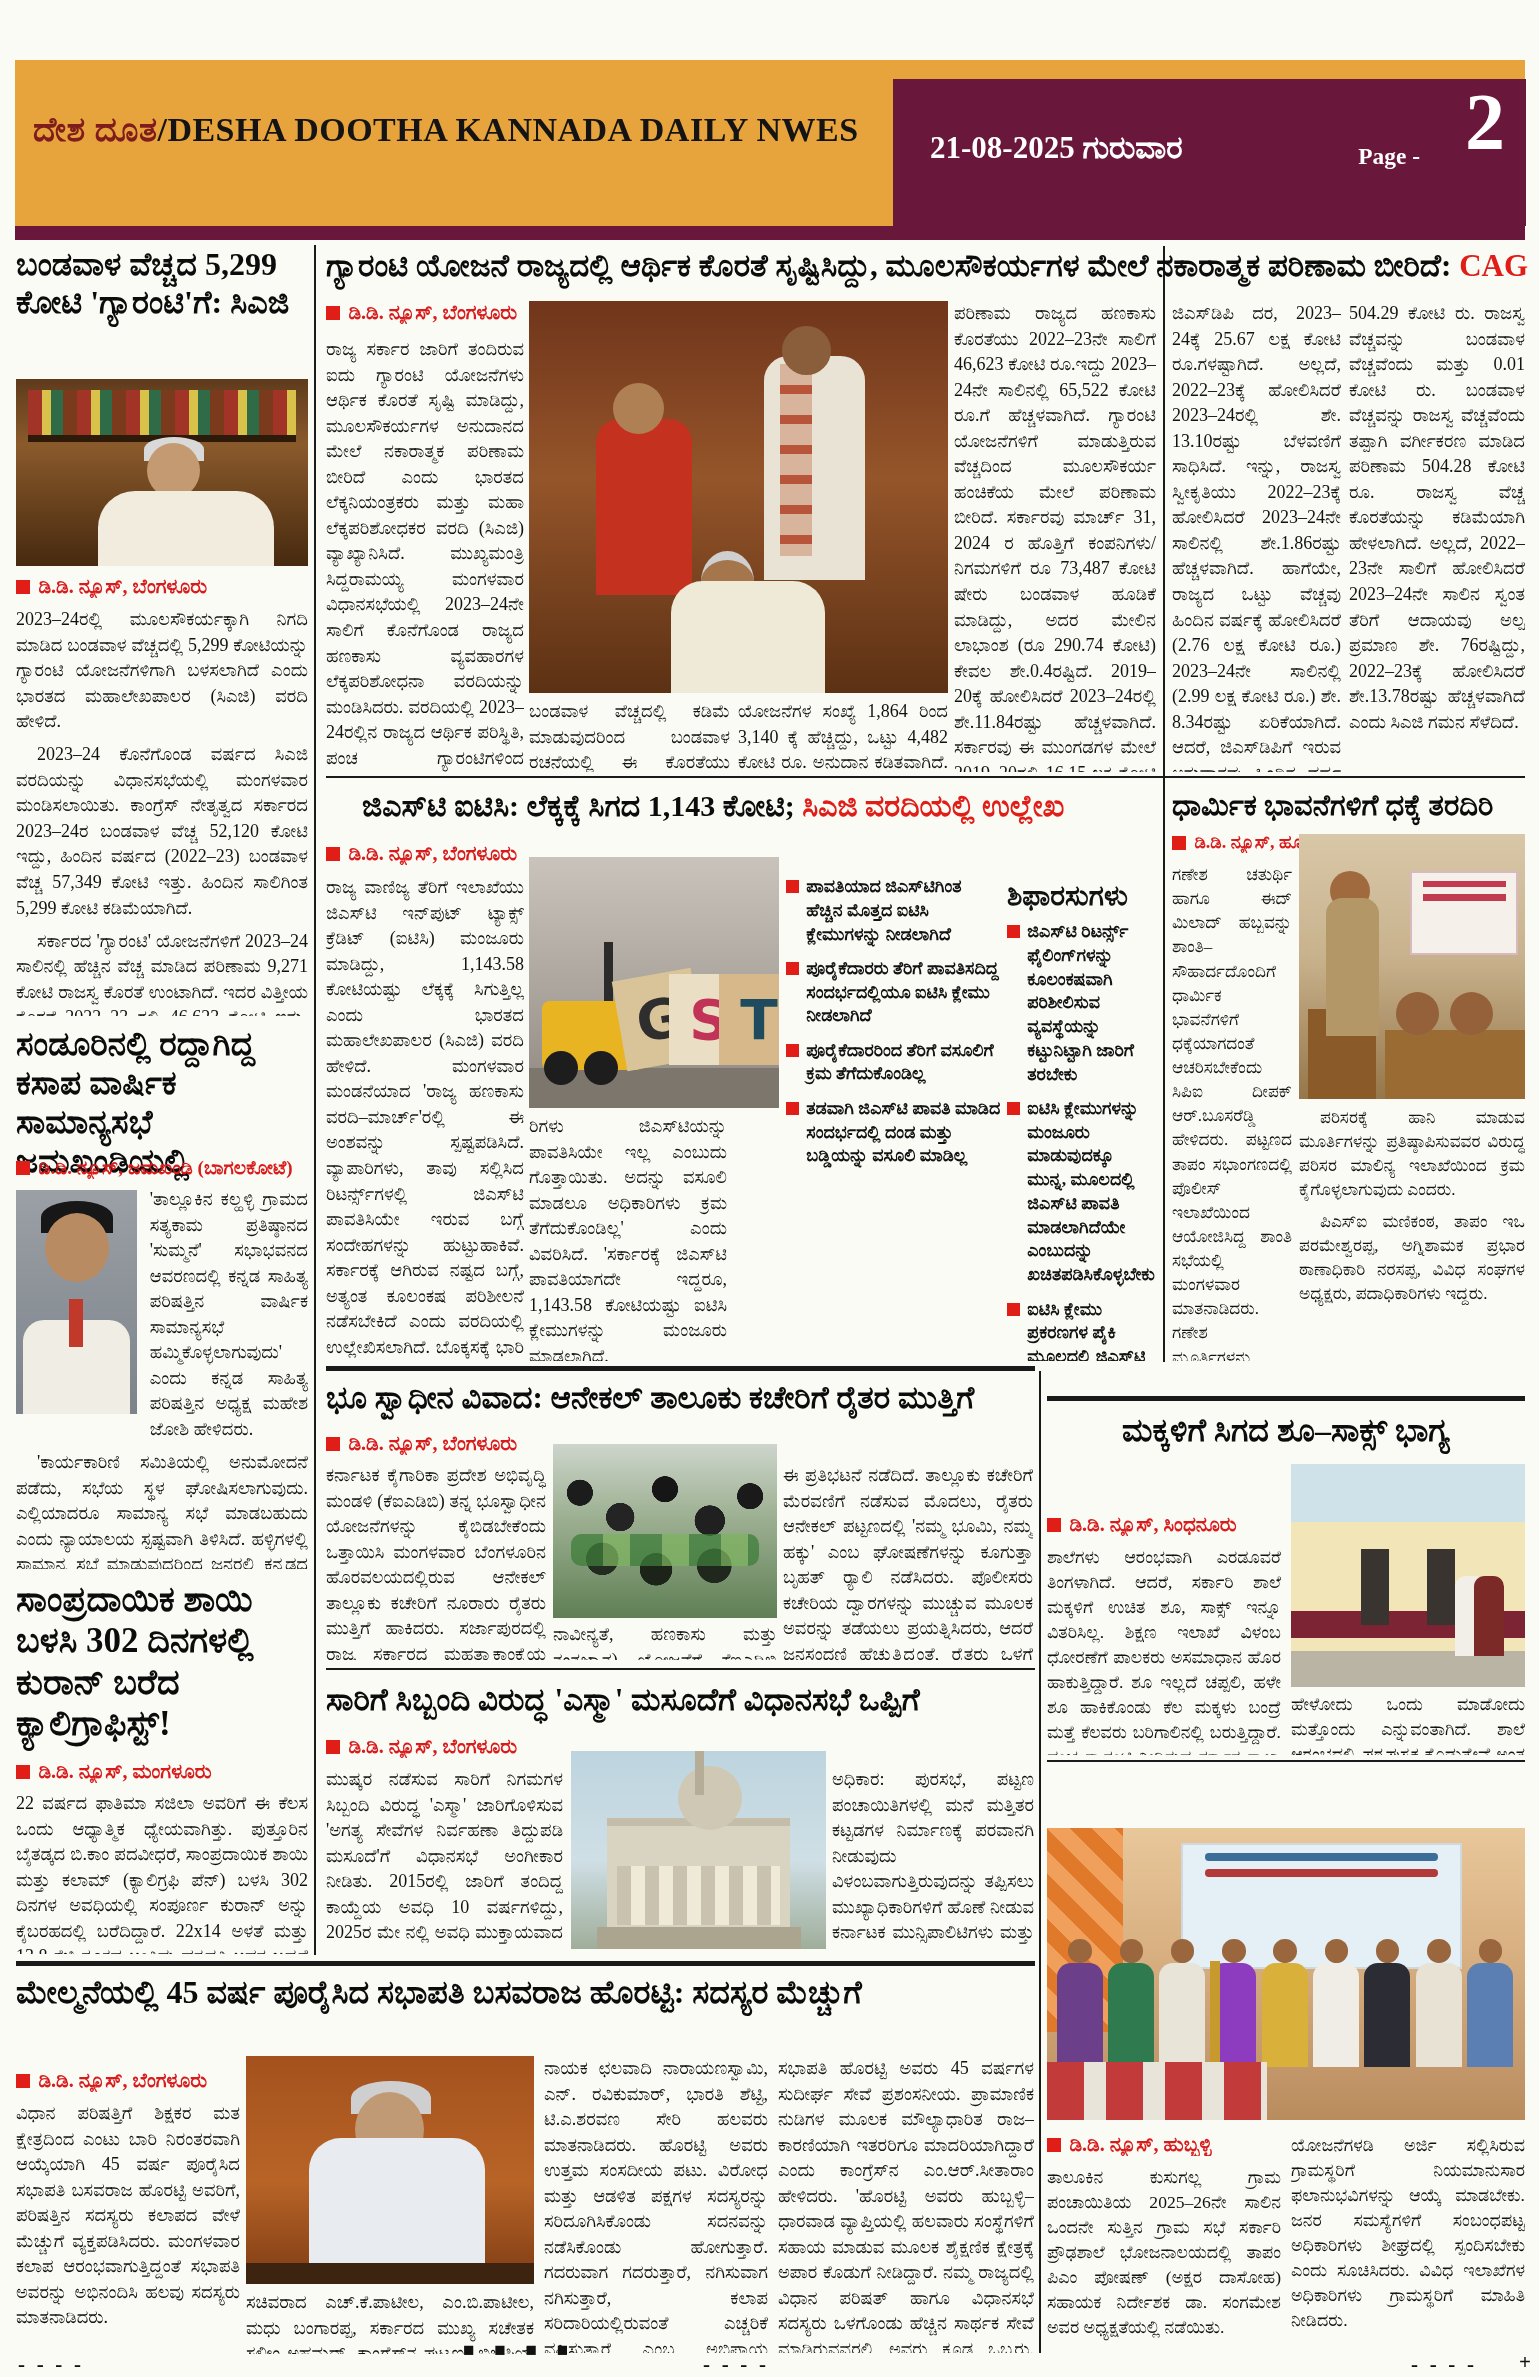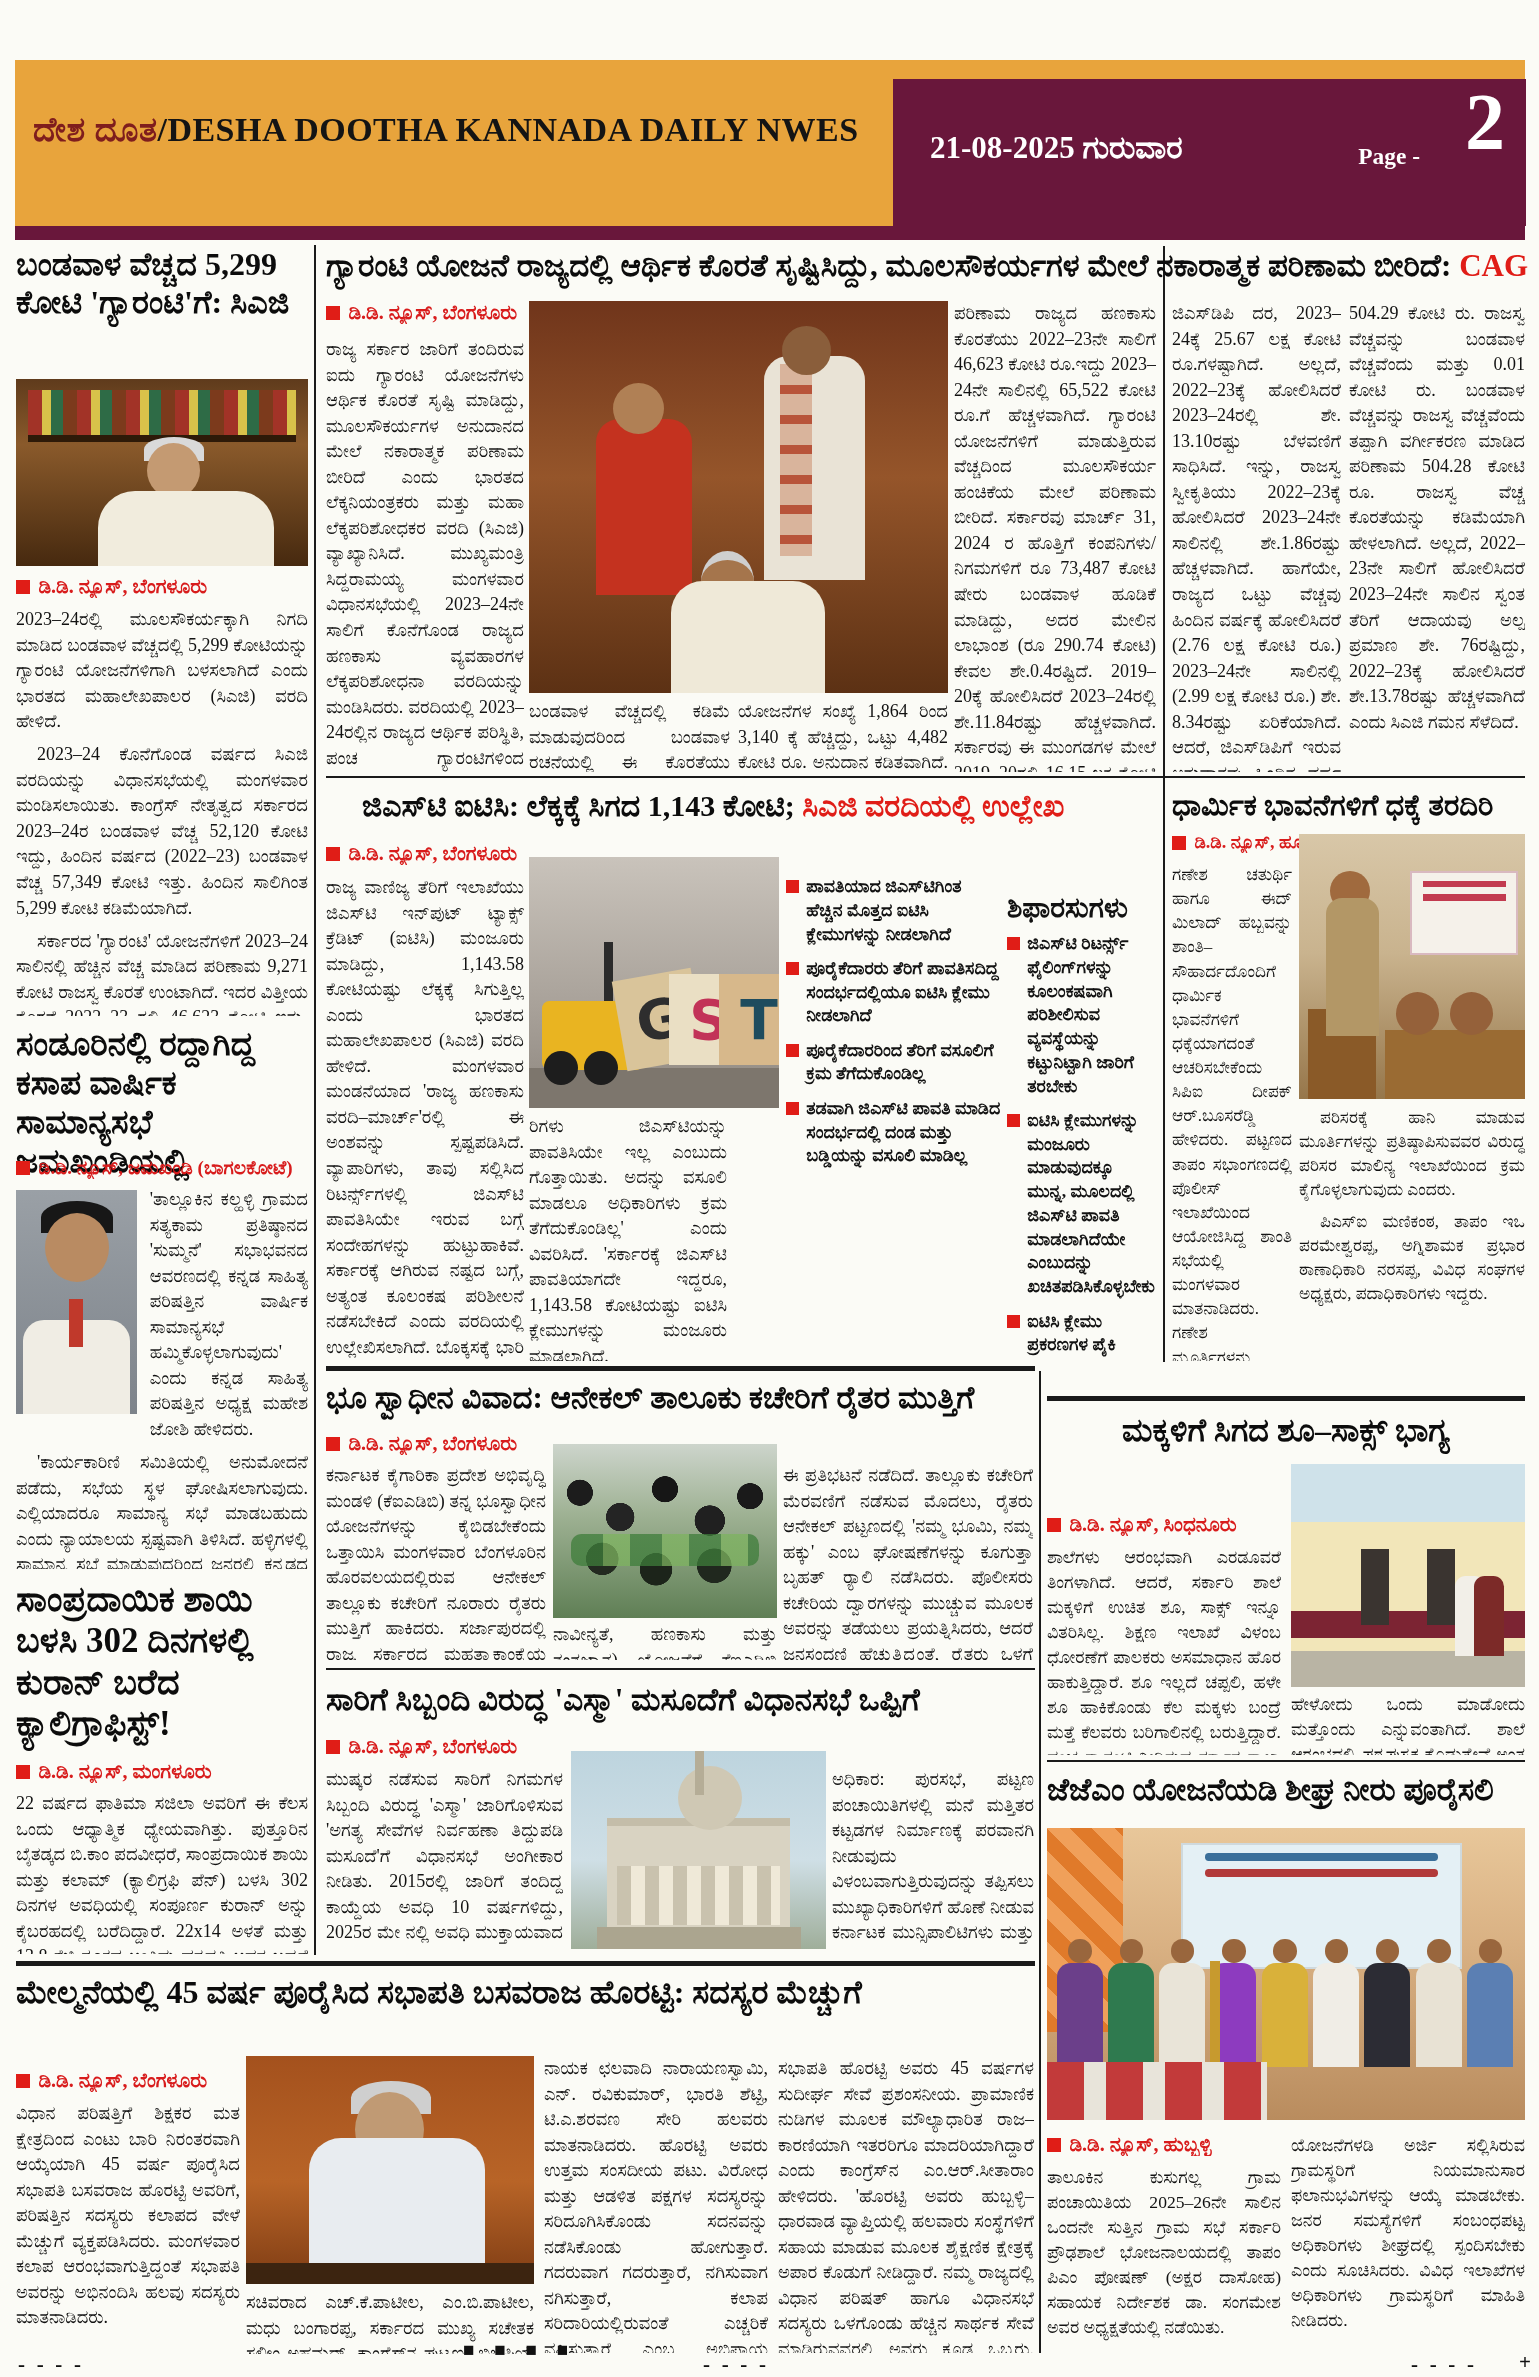--- a/index.html
+++ b/index.html
@@ -260,21 +260,21 @@
     <div class="blt">
         <span class="sq"></span>
         <span>ಪೂರೈಕೆದಾರರಿಂದ ತೆರಿಗೆ ವಸೂಲಿಗೆ ಕ್ರಮ ತೆಗೆದುಕೊಂಡಿಲ್ಲ</span>
       </div>
     <div class="blt">
         <span class="sq"></span>
         <span>ತಡವಾಗಿ ಜಿಎಸ್‌ಟಿ ಪಾವತಿ ಮಾಡಿದ ಸಂದರ್ಭದಲ್ಲಿ ದಂಡ ಮತ್ತು ಬಡ್ಡಿಯನ್ನು ವಸೂಲಿ ಮಾಡಿಲ್ಲ</span>
       </div>
   </div>
   <div class="col" style="left:1007px;top:875px;width:149px;height:486px;">
-    <div class="subhead" style="margin-top:16px;">ಶಿಫಾರಸುಗಳು</div>
+    <div class="subhead" style="margin-top:4px;">ಶಿಫಾರಸುಗಳು</div>
     <div class="blt">
         <span class="sq"></span>
         <span>ಜಿಎಸ್‌ಟಿ ರಿಟರ್ನ್ಸ್ ಫೈಲಿಂಗ್‌ಗಳನ್ನು ಕೂಲಂಕಷವಾಗಿ ಪರಿಶೀಲಿಸುವ ವ್ಯವಸ್ಥೆಯನ್ನು ಕಟ್ಟುನಿಟ್ಟಾಗಿ ಜಾರಿಗೆ ತರಬೇಕು</span>
       </div>
     <div class="blt">
         <span class="sq"></span>
         <span>ಐಟಿಸಿ ಕ್ಲೇಮುಗಳನ್ನು ಮಂಜೂರು ಮಾಡುವುದಕ್ಕೂ ಮುನ್ನ, ಮೂಲದಲ್ಲಿ ಜಿಎಸ್‌ಟಿ ಪಾವತಿ ಮಾಡಲಾಗಿದೆಯೇ ಎಂಬುದನ್ನು ಖಚಿತಪಡಿಸಿಕೊಳ್ಳಬೇಕು</span>
       </div>
     <div class="blt">
         <span class="sq"></span>
@@ -386,21 +386,20 @@
     <p class="noind">ಸಚಿವರಾದ ಎಚ್.ಕೆ.ಪಾಟೀಲ, ಎಂ.ಬಿ.ಪಾಟೀಲ, ಮಧು ಬಂಗಾರಪ್ಪ, ಸರ್ಕಾರದ ಮುಖ್ಯ ಸಚೇತಕ ಸಲೀಂ ಅಹಮದ್, ಕಾಂಗ್ರೆಸ್‌ನ ಪುಟ್ಟಣ್ಣ, ಬಿಜೆಪಿಯ ಐವನ್ ಡಿಸೋಜ, ವಿರೋಧ ಪಕ್ಷದ</p>
   </div>
   <div class="col" style="left:544px;top:2056px;width:224px;height:297px;">
     <p class="noind">ನಾಯಕ ಛಲವಾದಿ ನಾರಾಯಣಸ್ವಾಮಿ, ಎನ್. ರವಿಕುಮಾರ್, ಭಾರತಿ ಶೆಟ್ಟಿ, ಟಿ.ಎ.ಶರವಣ ಸೇರಿ ಹಲವರು ಮಾತನಾಡಿದರು. ಹೊರಟ್ಟಿ ಅವರು ಉತ್ತಮ ಸಂಸದೀಯ ಪಟು. ವಿರೋಧ ಮತ್ತು ಆಡಳಿತ ಪಕ್ಷಗಳ ಸದಸ್ಯರನ್ನು ಸರಿದೂಗಿಸಿಕೊಂಡು ಸದನವನ್ನು ನಡೆಸಿಕೊಂಡು ಹೋಗುತ್ತಾರೆ. ಗದರುವಾಗ ಗದರುತ್ತಾರೆ, ನಗಿಸುವಾಗ ನಗಿಸುತ್ತಾರೆ, ಕಲಾಪ ಸರಿದಾರಿಯಲ್ಲಿರುವಂತೆ ಎಚ್ಚರಿಕೆ ವಹಿಸುತ್ತಾರೆ ಎಂಬ ಅಭಿಪ್ರಾಯ ವ್ಯಕ್ತವಾಯಿತು.</p>
 
   </div>
   <div class="col" style="left:778px;top:2056px;width:256px;height:297px;">
     <p class="noind">ಸಭಾಪತಿ ಹೊರಟ್ಟಿ ಅವರು 45 ವರ್ಷಗಳ ಸುದೀರ್ಘ ಸೇವೆ ಪ್ರಶಂಸನೀಯ. ಪ್ರಾಮಾಣಿಕ ನುಡಿಗಳ ಮೂಲಕ ಮೌಲ್ಯಾಧಾರಿತ ರಾಜ–ಕಾರಣಿಯಾಗಿ ಇತರರಿಗೂ ಮಾದರಿಯಾಗಿದ್ದಾರೆ ಎಂದು ಕಾಂಗ್ರೆಸ್‌ನ ಎಂ.ಆರ್.ಸೀತಾರಾಂ ಹೇಳಿದರು. 'ಹೊರಟ್ಟಿ ಅವರು ಹುಬ್ಬಳ್ಳಿ–ಧಾರವಾಡ ವ್ಯಾಪ್ತಿಯಲ್ಲಿ ಹಲವಾರು ಸಂಸ್ಥೆಗಳಿಗೆ ಸಹಾಯ ಮಾಡುವ ಮೂಲಕ ಶೈಕ್ಷಣಿಕ ಕ್ಷೇತ್ರಕ್ಕೆ ಅಪಾರ ಕೊಡುಗೆ ನೀಡಿದ್ದಾರೆ. ನಮ್ಮ ರಾಜ್ಯದಲ್ಲಿ ವಿಧಾನ ಪರಿಷತ್ ಹಾಗೂ ವಿಧಾನಸಭೆ ಸದಸ್ಯರು ಒಳಗೊಂಡು ಹೆಚ್ಚಿನ ಸಾರ್ಥಕ ಸೇವೆ ಮಾಡಿರುವವರಲ್ಲಿ ಅವರು ಕೂಡ ಒಬ್ಬರು. ಅವರ ಸುದೀರ್ಘ ಆಡಳಿತ ಆದರ್ಶನೀಯ' ಎಂದರು.</p>
   </div>
 
-  <div class="abs hl" style="left:1047px;top:1772px;width:478px;font-size:31px;white-space:nowrap;">ಜೆಜೆಎಂ ಯೋಜನೆಯಡಿ ಶೀಘ್ರ ನೀರು ಪೂರೈಸಲಿ</div>
   <div class="photo ph-gram" style="left:1047px;top:1828px;width:478px;height:292px;">
     <div class="side"></div>
     <div class="banner">
         <div class="bl"></div>
         <div class="bl red"></div>
       </div>
     <div class="row">
       <div class="pp" style="background:#6b3f8a;"></div>
       <div class="pp" style="background:#2f7a4f;"></div>
       <div class="pp" style="background:#e9e4d8;"></div>

